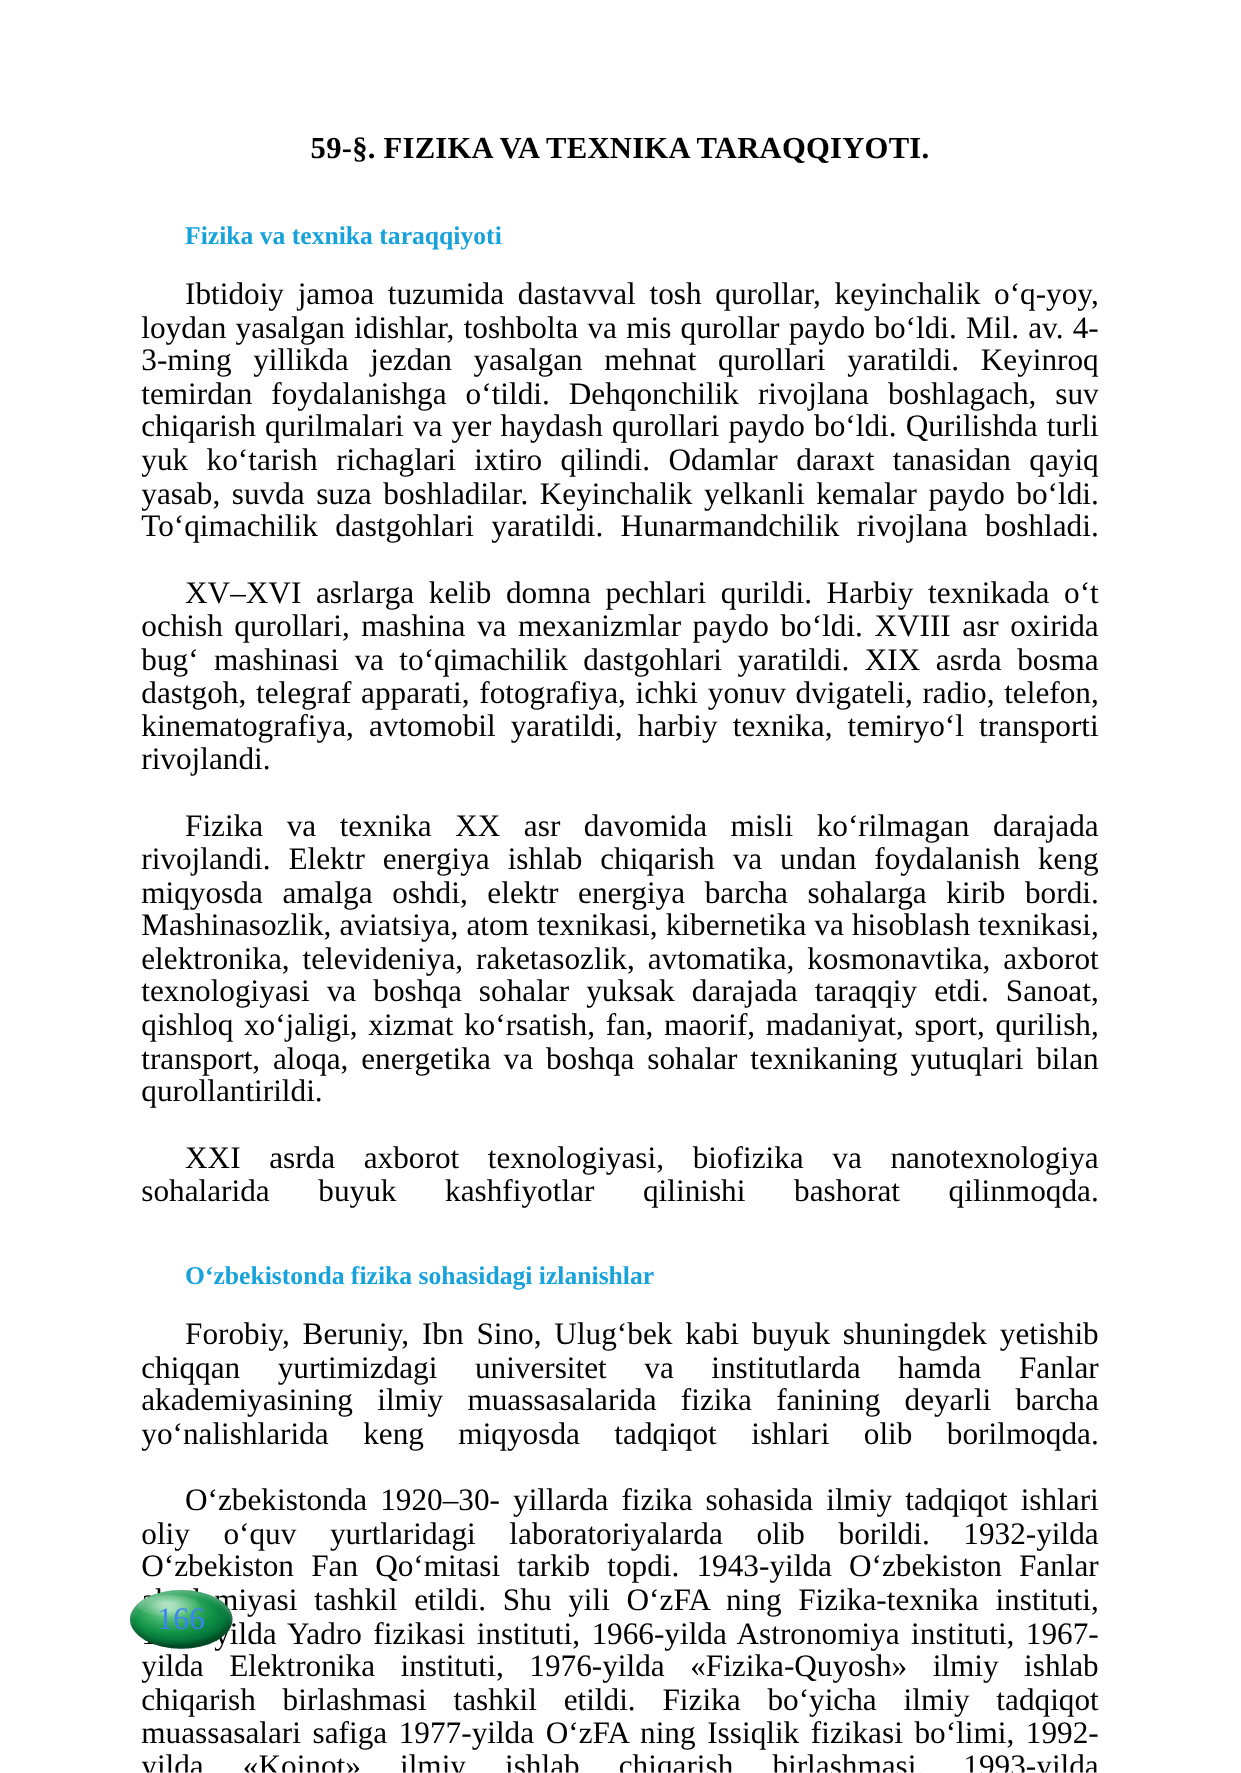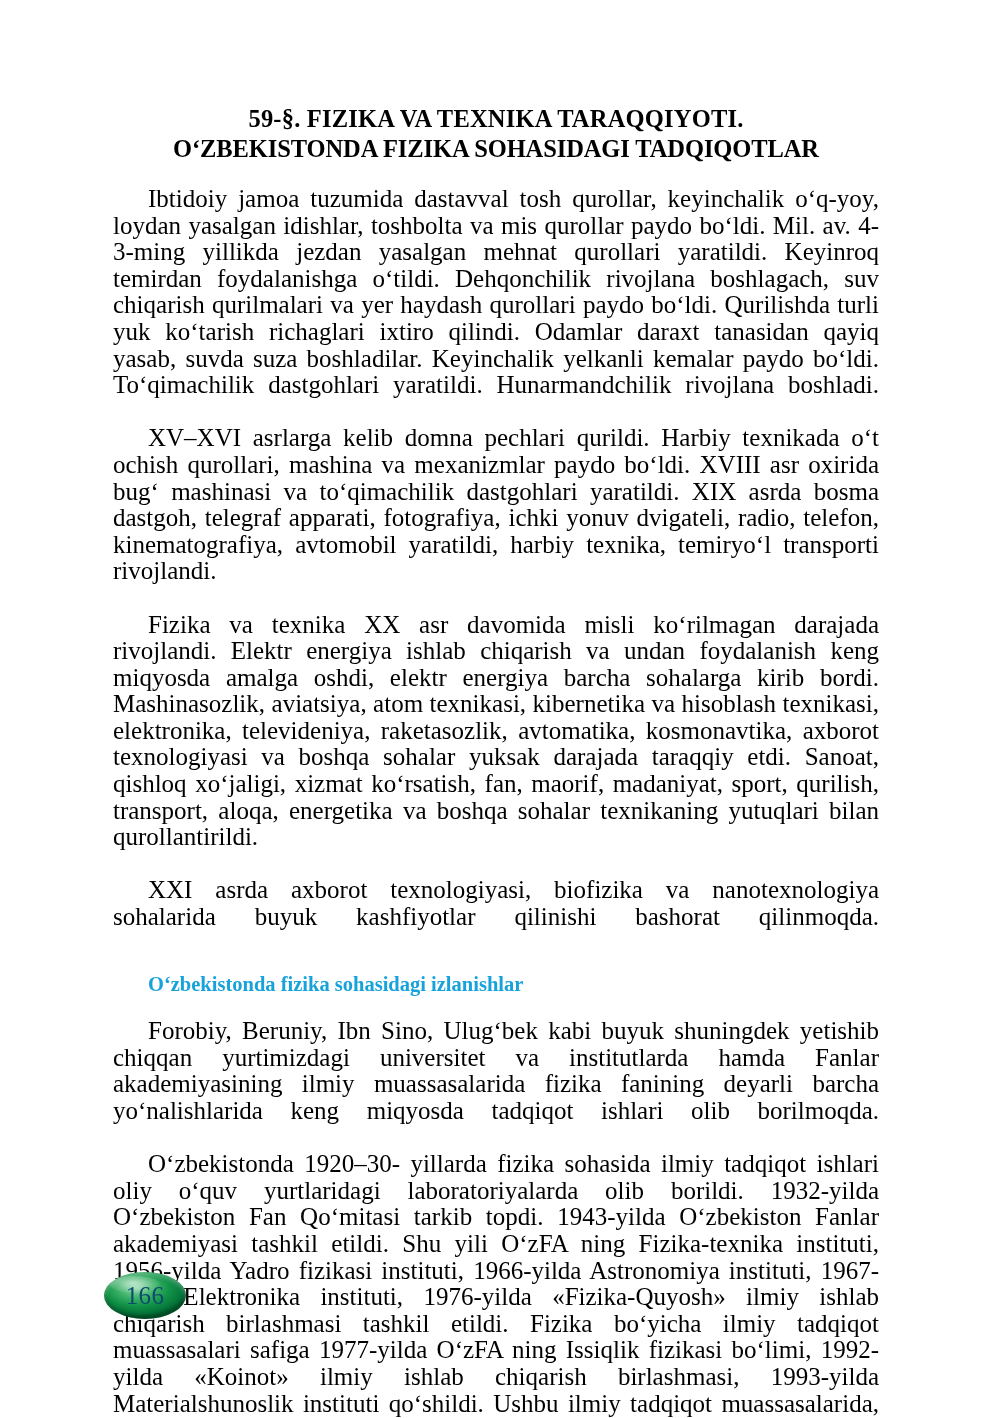--- a/index.html
+++ b/index.html
@@ -127,38 +127,40 @@
     left: 0;
     top: 0;
     width: 82px;
     height: 47px;
     display: flex;
     align-items: center;
     justify-content: center;
     font-family: "Liberation Serif", "DejaVu Serif", serif;
     font-size: 25px;
     line-height: 1;
-    color: #0c4a6e;
+    color: #3b82f6;
     letter-spacing: 0.3px;
     padding-bottom: 1px;
     box-sizing: border-box;
   }
 </style>
 </head>
 <body>
 
 <div class="page">
 
   <div class="content">
 
     <h1 class="doc-title">
       <span class="t-line line1">59-§. FIZIKA VA TEXNIKA TARAQQIYOTI.</span>
-      <span class="t-line line2">O‘ZBEKISTONDA FIZIKA SOHASIDAGI TADQIQOTLAR</span>
     </h1>
 
+    <div class="heading-1-wrap">
+      <h2 class="section-heading">Fizika va texnika taraqqiyoti</h2>
+    </div>
 
     <div class="body-block">
       <p class="para">Ibtidoiy jamoa tuzumida dastavval tosh qurollar, keyinchalik o‘q-yoy, loydan yasalgan idishlar, toshbolta va mis qurollar paydo bo‘ldi. Mil. av. 4-3-ming yillikda jezdan yasalgan mehnat qurollari yaratildi. Keyinroq temirdan foydalanishga o‘tildi. Dehqonchilik rivojlana boshlagach, suv chiqarish qurilmalari va yer haydash qurollari paydo bo‘ldi. Qurilishda turli yuk ko‘tarish richaglari ixtiro qilindi. Odamlar daraxt tanasidan qayiq yasab, suvda suza boshladilar. Keyinchalik yelkanli kemalar paydo bo‘ldi. To‘qimachilik dastgohlari yaratildi. Hunarmandchilik rivojlana boshladi.</p>
       <p class="para">XV–XVI asrlarga kelib domna pechlari qurildi. Harbiy texnikada o‘t ochish qurollari, mashina va mexanizmlar paydo bo‘ldi. XVIII asr oxirida bug‘ mashinasi va to‘qimachilik dastgohlari yaratildi. XIX asrda bosma dastgoh, telegraf apparati, fotografiya, ichki yonuv dvigateli, radio, telefon, kinematografiya, avtomobil yaratildi, harbiy texnika, temiryo‘l transporti rivojlandi.</p>
       <p class="para">Fizika va texnika XX asr davomida misli ko‘rilmagan darajada rivojlandi. Elektr energiya ishlab chiqarish va undan foydalanish keng miqyosda amalga oshdi, elektr energiya barcha sohalarga kirib bordi. Mashinasozlik, aviatsiya, atom texnikasi, kibernetika va hisoblash texnikasi, elektronika, televideniya, raketasozlik, avtomatika, kosmonavtika, axborot texnologiyasi va boshqa sohalar yuksak darajada taraqqiy etdi. Sanoat, qishloq xo‘jaligi, xizmat ko‘rsatish, fan, maorif, madaniyat, sport, qurilish, transport, aloqa, energetika va boshqa sohalar texnikaning yutuqlari bilan qurollantirildi.</p>
       <p class="para">XXI asrda axborot texnologiyasi, biofizika va nanotexnologiya sohalarida buyuk kashfiyotlar qilinishi bashorat qilinmoqda.</p>
     </div>
 
     <div class="heading-2-wrap">
       <h2 class="section-heading">O‘zbekistonda fizika sohasidagi izlanishlar</h2>

